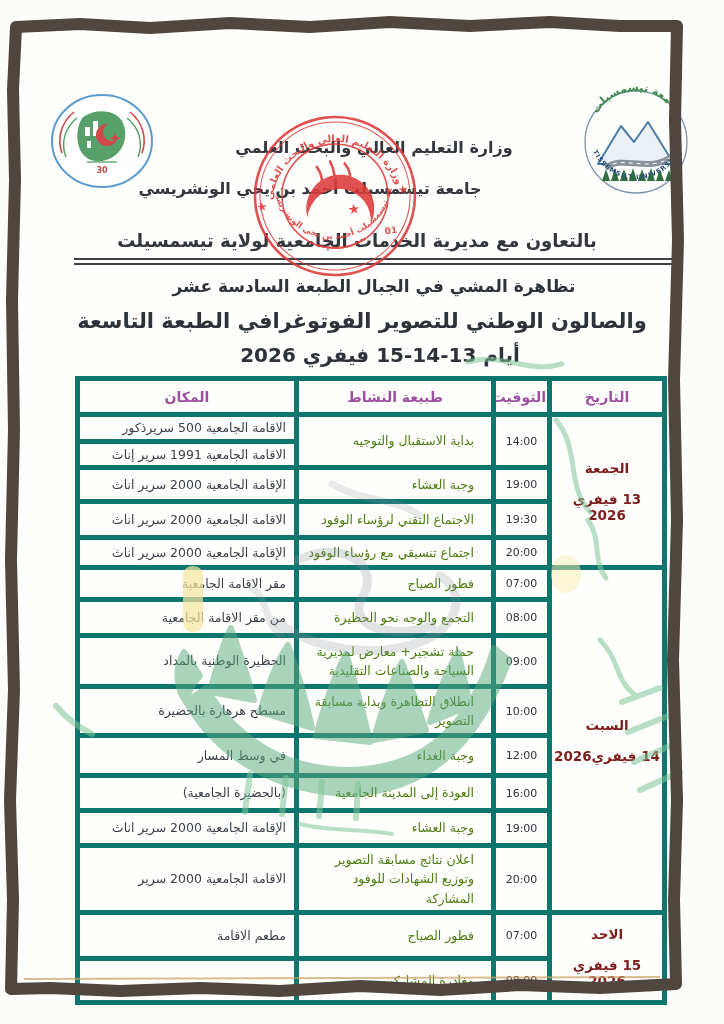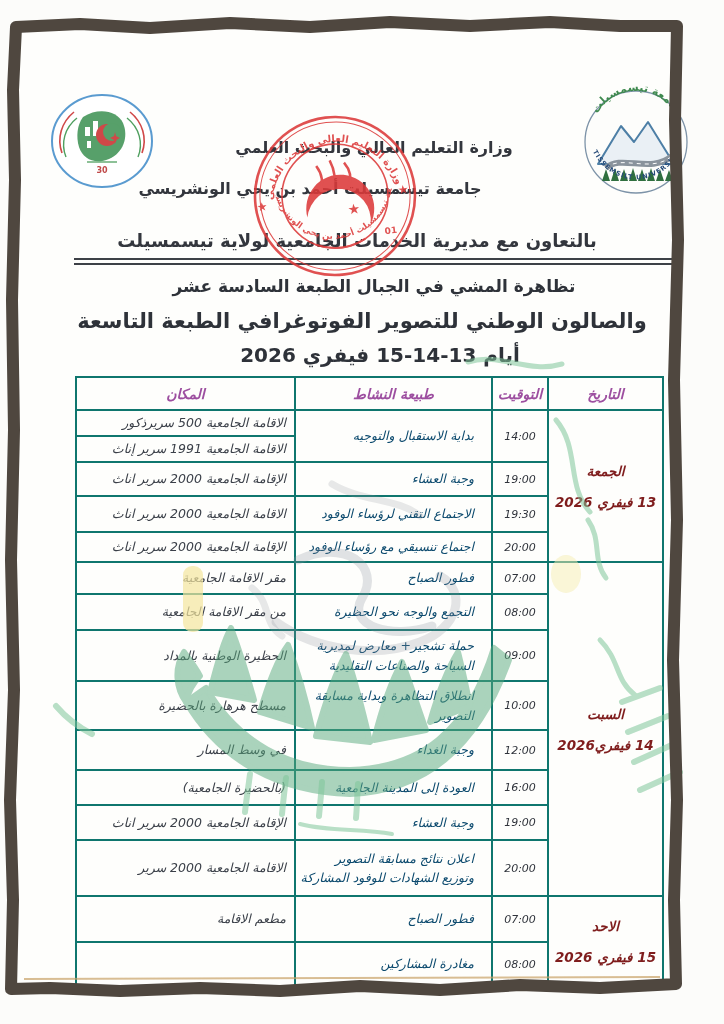--- a/index.html
+++ b/index.html
@@ -29,26 +29,26 @@
   
   .logo{position:absolute;z-index:5;}
   #logoLeft{left:33px;top:63px;}
   #logoRight{left:562px;top:58px;}
   #stamp{position:absolute;left:236px;top:86px;z-index:20;}
   
   table.sched{
     position:absolute;left:61px;top:350px;width:587px;z-index:8;
     border-collapse:collapse;table-layout:fixed;direction:rtl;
   }
-  .sched th,.sched td{border:2px solid #0f766e;overflow:hidden;font-style:italic;}
+  .sched th,.sched td{border:5px solid #0f766e;overflow:hidden;}
   .sched th{
     height:29px;color:#9d4fa0;font-weight:bold;font-size:14px;text-align:center;
   }
   .time-cell{text-align:center;font-size:11px;color:#30343c;padding:0 2px;}
-  .activity-cell{font-size:12.5px;color:#0c4a6e;text-align:right;padding:2px 17px 2px 3px;line-height:1.55;}
+  .activity-cell{font-size:12.5px;color:#4d7c0f;text-align:right;padding:2px 17px 2px 3px;line-height:1.55;}
   .place-cell{font-size:12.5px;color:#3b4049;text-align:right;padding:2px 8px 2px 3px;line-height:1.4;}
   .date-cell{text-align:center;vertical-align:middle;color:#7f1d1d;font-size:13.5px;font-weight:600;}
   .date-l1{margin-bottom:15px;}
   
   #watermarks{position:absolute;left:0;top:0;z-index:30;pointer-events:none;}
   #frame{position:absolute;left:0;top:0;z-index:50;pointer-events:none;}
 </style>
 </head>
 <body>
 

